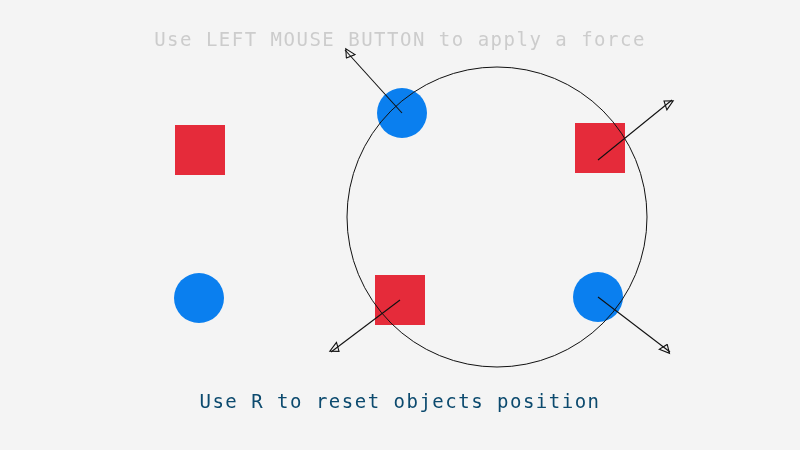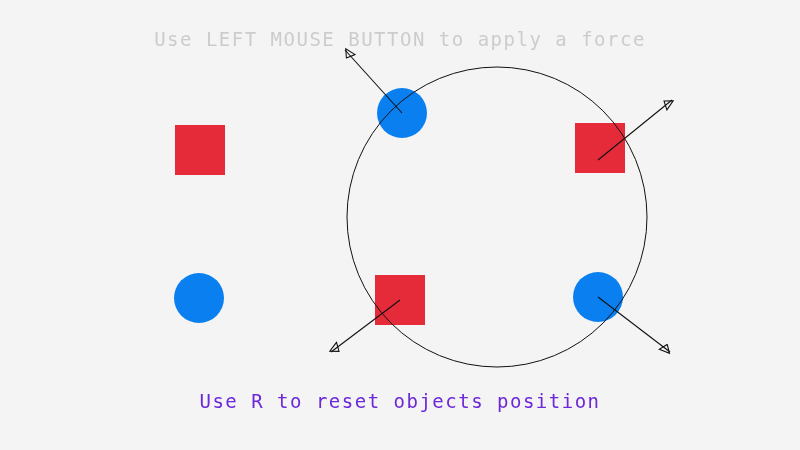--- a/index.html
+++ b/index.html
@@ -72,15 +72,15 @@
     <g id="arrows-layer">
         <line x1="402" y1="113" x2="345" y2="50" stroke="#111111" stroke-width="1.1" marker-end="url(#arrowhead)"></line>
         <line x1="598" y1="160" x2="672" y2="100" stroke="#111111" stroke-width="1.1" marker-end="url(#arrowhead)"></line>
         <line x1="400" y1="300" x2="331" y2="352" stroke="#111111" stroke-width="1.1" marker-end="url(#arrowhead)"></line>
         <line x1="598" y1="297" x2="670" y2="352" stroke="#111111" stroke-width="1.1" marker-end="url(#arrowhead)"></line>
       </g>
   </svg>
 
   <div class="hint" id="hint-top" style="color: rgb(204, 204, 204);">Use LEFT MOUSE BUTTON to apply a force</div>
 
-  <div class="hint" id="hint-bottom" style="color: #6d28d9;">Use R to reset objects position</div>
+  <div class="hint" id="hint-bottom" style="color: #0c4a6e;">Use R to reset objects position</div>
 
 </div>
 
 </body></html>

